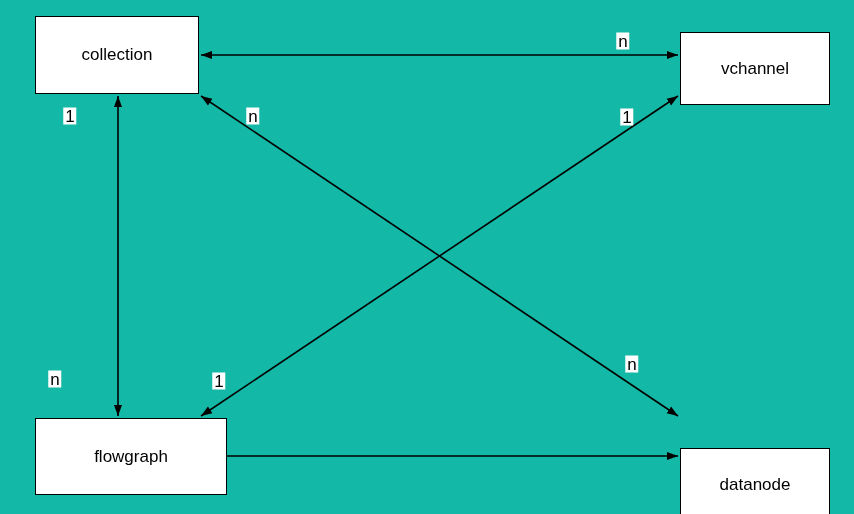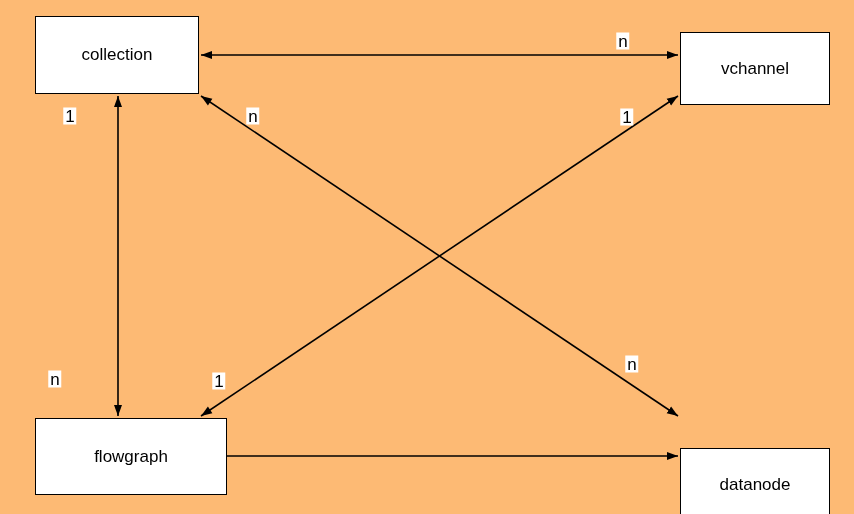--- a/index.html
+++ b/index.html
@@ -5,21 +5,21 @@
   html, body {
     margin: 0;
     padding: 0;
     background: #ffffff;
     font-family: "Liberation Sans", sans-serif;
   }
   .canvas {
     position: relative;
     width: 854px;
     height: 514px;
-    background: #fdba74;
+    background: #14b8a6;
     overflow: hidden;
   }
   .canvas svg {
     position: absolute;
     left: 0;
     top: 0;
   }
   .node {
     position: absolute;
     box-sizing: border-box;

